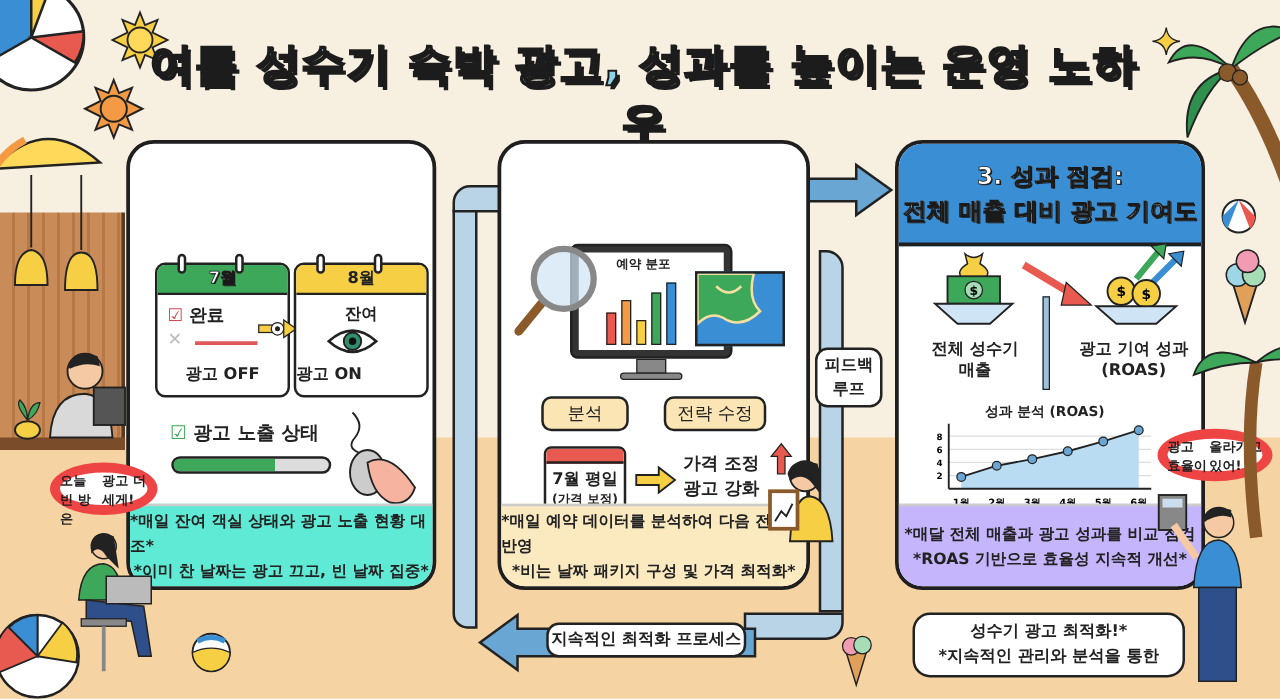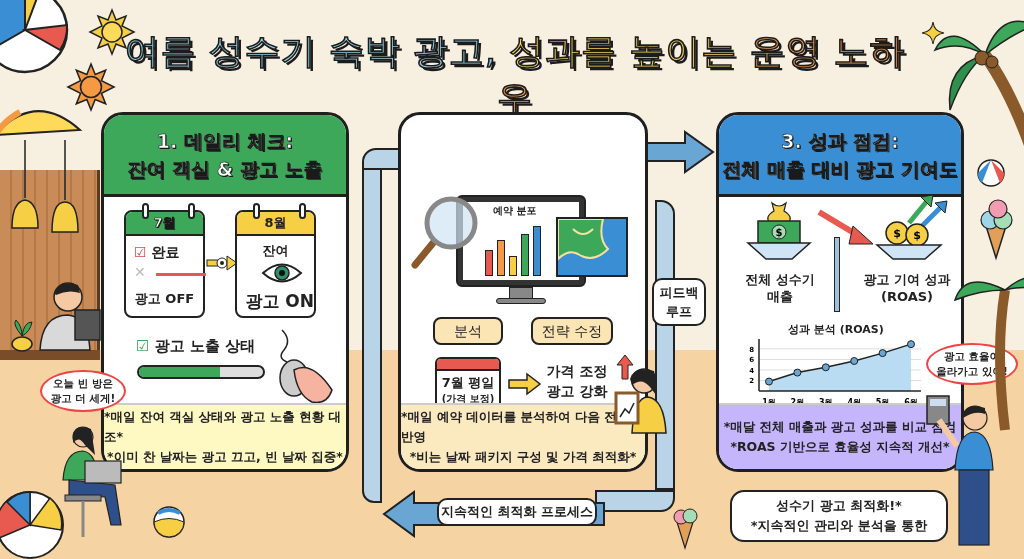--- a/index.html
+++ b/index.html
@@ -1,33 +1,33 @@
 <!DOCTYPE html>
 <html><head>
 <meta charset="utf-8">
 <style>
   *{box-sizing:border-box;margin:0;padding:0}
   html,body{width:1024px;height:559px;overflow:hidden}
   body{font-family:"DejaVu Sans",sans-serif;background:#f7efe0;position:relative;color:#222}
   .sand{position:absolute;left:0;top:350px;width:1024px;height:209px;background:#f5d3a3}
   .wall{position:absolute;left:0;top:170px;width:100px;height:190px;background:repeating-linear-gradient(90deg,#c98b57 0 10px,#b67847 10px 12px);border-right:3px solid #5b3a22}
   .counter{position:absolute;left:0;top:350px;width:100px;height:10px;background:#7a4c2a}
-  .title{position:absolute;left:110px;top:28px;width:810px;text-align:center;font-weight:normal;font-size:35px;letter-spacing:1px;-webkit-text-stroke:1.6px #1c1c1c;text-shadow:3px 3px 0 #1c1c1c}
+  .title{position:absolute;left:110px;top:28px;width:810px;text-align:center;font-weight:bold;font-size:35px;letter-spacing:1px;-webkit-text-stroke:1.6px #1c1c1c;text-shadow:3px 3px 0 #1c1c1c}
   .t1{color:#8fd3e8}.t2{color:#ffd95a}.t3{color:#f49a45}
   .panel{position:absolute;background:#fff;border:3px solid #1f1f1f;border-radius:22px;overflow:hidden}
   .phead{height:82px;border-bottom:3px solid #1f1f1f;display:flex;flex-direction:column;align-items:center;justify-content:center;font-weight:bold;font-size:19px;line-height:28px;text-align:center}
   .pfoot{position:absolute;left:0;bottom:0;width:100%;height:66px;border-top:2px solid #ccc;display:flex;flex-direction:column;align-items:center;justify-content:center;font-size:12.5px;line-height:20px;font-weight:bold}
   .white-text{color:#fff;-webkit-text-stroke:0.6px #1a1a1a;text-shadow:1px 1px 0 #1a1a1a}
-  .cal{position:absolute;width:81px;height:108px;border:2.5px solid #222;border-radius:8px;background:#fff;overflow:visible}
+  .cal{position:absolute;width:108px;height:108px;border:2.5px solid #222;border-radius:8px;background:#fff;overflow:visible}
   .cal .ch{height:24px;border-bottom:2px solid #222;border-radius:6px 6px 0 0;text-align:center;font-weight:bold;font-size:13px;line-height:22px}
   .ring{position:absolute;top:-9px;width:7px;height:16px;border:2px solid #222;border-radius:4px;background:#fff}
   .lbl{position:absolute;font-weight:bold;font-size:15px;text-align:center}
   .pipe-v{position:absolute;background:#b9d4e6;border:2.5px solid #222}
   .pill{position:absolute;background:#fff;border:2.5px solid #222;border-radius:10px;font-weight:bold;text-align:center}
-  .bubble{position:absolute;background:#fff;border:2px solid #ef4444;border-radius:50%;font-size:10.5px;font-weight:bold;text-align:center;line-height:15px;display:flex;flex-direction:column;justify-content:center}
+  .bubble{position:absolute;background:#fff;border:8px solid #ef4444;border-radius:50%;font-size:10.5px;font-weight:bold;text-align:left;line-height:15px;display:flex;justify-content:center}
   .tag{position:absolute;background:#fbe5b4;border:2.5px solid #222;border-radius:8px;font-weight:normal;font-size:14px;text-align:center;line-height:24px}
   svg{position:absolute;overflow:visible}
 </style>
 </head>
 <body>
 
 <div class="sand"></div>
 <div class="wall"></div>
 <div class="counter"></div>
 
@@ -109,24 +109,20 @@
   <div>피드백</div>
   <div>루프</div>
 </div>
 
 <svg style="left:384px;top:490px" width="220" height="48" viewBox="0 0 220 48">
   <polygon points="0,24 30,2 30,13 220,13 220,35 30,35 30,46" fill="#6aa6d4" stroke="#222" stroke-width="2"></polygon>
 </svg>
 <div class="pill" style="left:437px;top:498px;width:160px;height:28px;font-size:13px;line-height:23px">지속적인 최적화 프로세스</div>
 
 <div class="panel" style="left:101px;top:112px;width:248px;height:360px">
-  <div class="phead white-text" style="background:#3da85a">
-    <div>1. 데일리 체크:</div>
-    <div>잔여 객실 &amp; 광고 노출</div>
-  </div>
   <div class="cal" style="left:20px;top:95px">
     <span class="ring" style="left:16px"></span>
       <span class="ring" style="left:62px"></span>
     <div class="ch white-text" style="background:#3da85a">7월</div>
     <div style="position:absolute;left:8px;top:32px;font-weight:bold;font-size:14px">
       <span style="color:#d14b4b">☑</span>
       <span>완료</span>
     </div>
     <div style="position:absolute;left:8px;top:52px;color:#bbb;font-size:14px">✕</div>
     <div style="position:absolute;left:30px;top:61px;width:50px;height:3px;background:#e05a5a"></div>
@@ -141,35 +137,35 @@
   <div class="cal" style="left:131px;top:95px">
     <span class="ring" style="left:16px"></span>
       <span class="ring" style="left:62px"></span>
     <div class="ch" style="background:#f6cf45">8월</div>
     <div style="position:absolute;left:0;top:30px;width:100%;text-align:center;font-weight:bold;font-size:13px">잔여</div>
     <svg style="left:25px;top:50px" width="40" height="22" viewBox="0 0 40 22">
       <path d="M1 11 Q20 -6 39 11 Q20 28 1 11Z" fill="#fff" stroke="#222" stroke-width="2"></path>
       <circle cx="20" cy="11" r="7" fill="#2f8f6c" stroke="#222" stroke-width="1.5"></circle>
         <circle cx="20" cy="11" r="3" fill="#111"></circle>
     </svg>
-    <div style="position:absolute;left:0;top:78px;width:100%;text-align:right;font-weight:bold;font-size:17px">광고 ON</div>
+    <div style="position:absolute;left:0;top:78px;width:100%;text-align:left;font-weight:bold;font-size:13px">광고 ON</div>
   </div>
   <div style="position:absolute;left:32px;top:222px;font-weight:bold;font-size:15px">
     <span style="color:#3da85a">☑</span>
     <span>광고 노출 상태</span>
   </div>
   <div style="position:absolute;left:33px;top:250px;width:128px;height:14px;border:2px solid #222;border-radius:7px;background:#ddd;overflow:hidden">
     <div style="width:65%;height:100%;background:#3da85a"></div>
   </div>
   <svg style="left:168px;top:215px" width="70" height="75" viewBox="0 0 70 75">
     <path d="M10 0 Q20 10 12 20 Q5 28 15 32" stroke="#222" fill="none" stroke-width="1.5"></path>
     <ellipse cx="22" cy="48" rx="14" ry="18" fill="#ccc" stroke="#222" stroke-width="1.5"></ellipse>
     <path d="M22 40 Q40 30 60 60 Q55 75 40 72 Q25 65 22 40Z" fill="#f5b3a0" stroke="#222" stroke-width="1.5"></path>
   </svg>
-  <div class="pfoot" style="background:#fef9c3">
+  <div class="pfoot" style="background:#5eead4">
     <div>*매일 잔여 객실 상태와 광고 노출 현황 대조*</div>
     <div>*이미 찬 날짜는 광고 끄고, 빈 날짜 집중*</div>
   </div>
 </div>
 
 <div class="panel" style="left:398px;top:112px;width:250px;height:360px">
   <div style="position:absolute;left:55px;top:80px;width:130px;height:92px;border:2.5px solid #222;border-radius:6px;background:#333;padding:5px">
     <div style="width:100%;height:100%;background:#fff;position:relative">
       <div style="position:absolute;left:30px;top:2px;font-size:10px;font-weight:bold">예약 분포</div>
       <div style="position:absolute;left:22px;bottom:4px;display:flex;gap:4px;align-items:flex-end">

